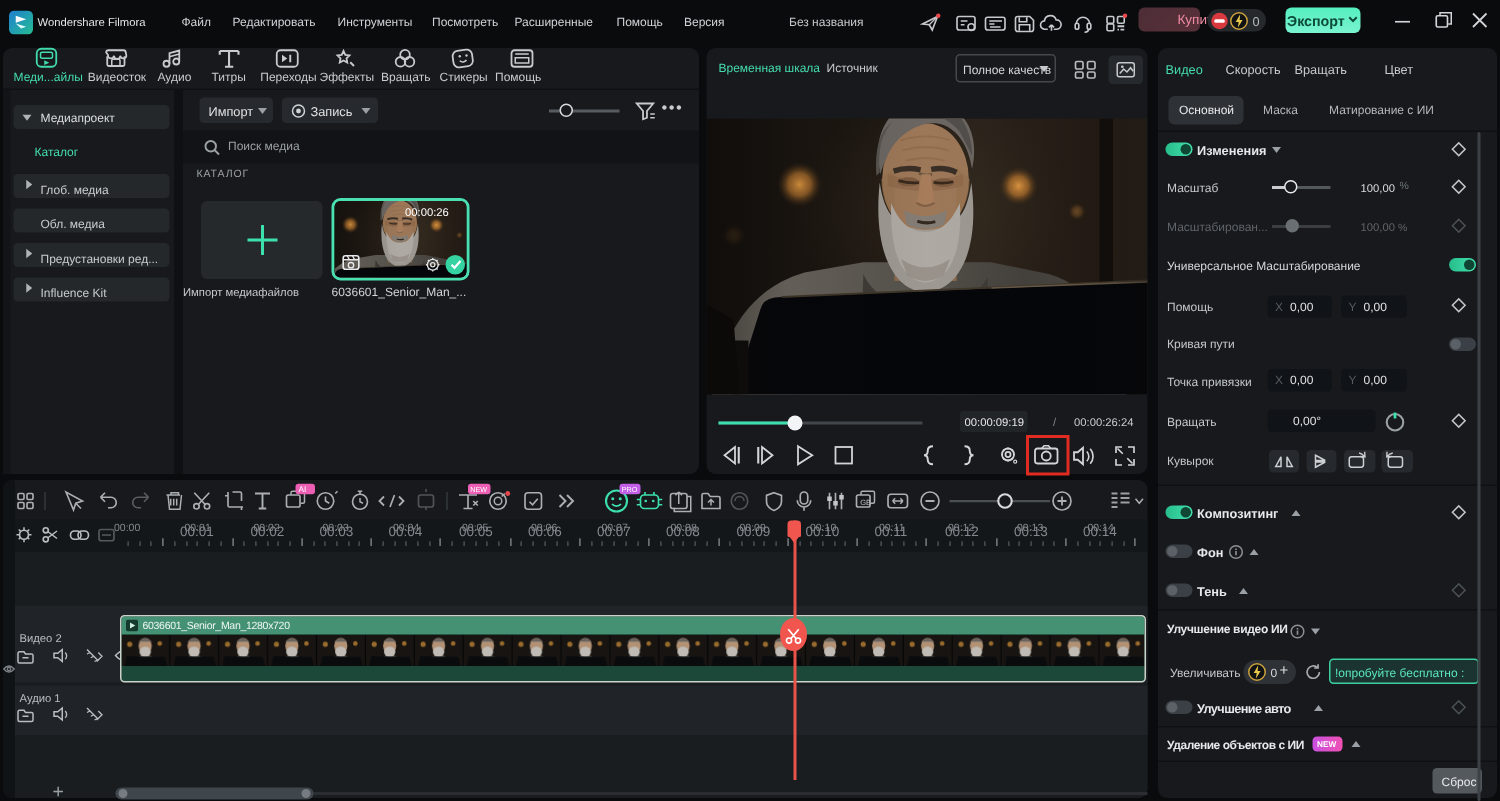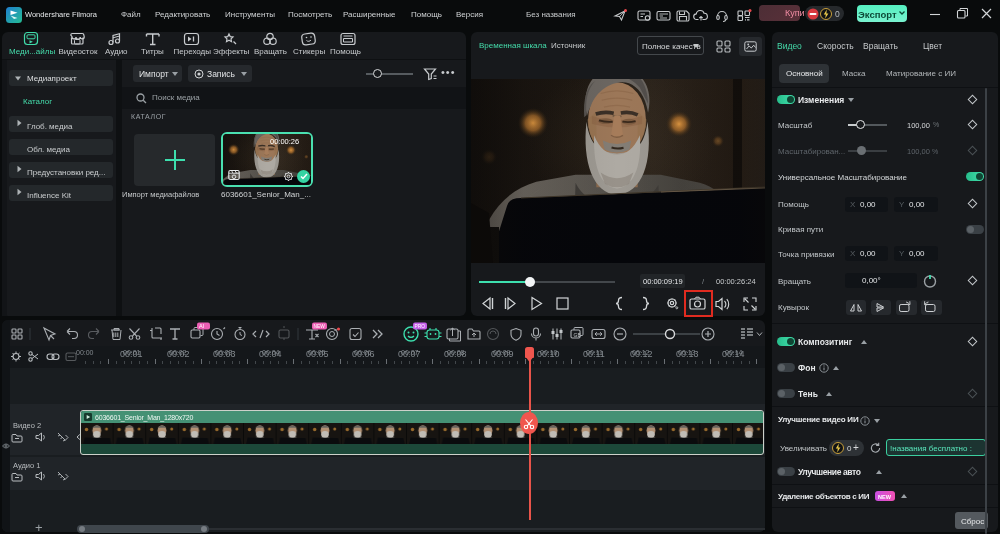--- a/index.html
+++ b/index.html
@@ -507,21 +507,21 @@
     <svg class="abs" style="left:832px;top:442px" width="12" height="12" viewBox="0 0 12 12">
         <circle cx="6" cy="6" r="5.5" fill="#101214" stroke="#caa13c" stroke-width="1"></circle>
         <path d="M6.8 1.5 L3.8 6.6 h2 L5.2 10.5 L8.4 5.4 h-2 Z" fill="#e8c84a"></path>
       </svg>
     <div class="txt" style="left:847px;top:444px;font-size:8px;color:#d8dadc;">0</div>
     <div class="txt" style="left:853px;top:442px;font-size:10px;color:#d8dadc;">+</div>
     <svg class="abs" style="left:870px;top:442px" width="11" height="12" viewBox="0 0 12 13" fill="none" stroke="#a6abaf" stroke-width="1.2">
         <path d="M10.5 6.5 a4.5 4.5 0 1 1 -1.4 -3.2 M9.5 0.8 v2.8 h-2.8"></path>
       </svg>
     <div class="abs" style="left:886px;top:439px;width:100px;height:17px;border:1px solid #3bcf9f;border-radius:3px;background:rgba(61,223,174,0.14);"></div>
-    <div class="txt" style="left:890px;top:443.5px;font-size:8px;color:#59e6bb;">!названия бесплатно :</div>
+    <div class="txt" style="left:890px;top:443.5px;font-size:8px;color:#59e6bb;">!опробуйте бесплатно :</div>
 
     <div class="toggle off" style="left:777px;top:467px;"></div>
     <div class="txt" style="left:798px;top:467px;font-size:8.5px;letter-spacing:-0.4px;color:#e6e8ea;font-weight:bold;">Улучшение авто</div>
     <div class="caret-u" style="left:876px;top:470px;"></div>
     <div class="diamond dm" style="left:969px;top:468px;"></div>
 
     <div class="abs" style="left:772px;top:484px;width:226px;height:1px;background:#0e1013;"></div>
     <div class="txt" style="left:778px;top:491.5px;font-size:8px;letter-spacing:-0.3px;color:#e6e8ea;font-weight:bold;">Удаление объектов с ИИ</div>
     <div class="abs" style="left:875px;top:491px;width:20px;height:10px;border-radius:3px;background:linear-gradient(90deg,#c94fe0,#f051b4);"></div>
     <div class="txt" style="left:878px;top:493.5px;font-size:5.5px;color:#fff;font-weight:bold;">NEW</div>

